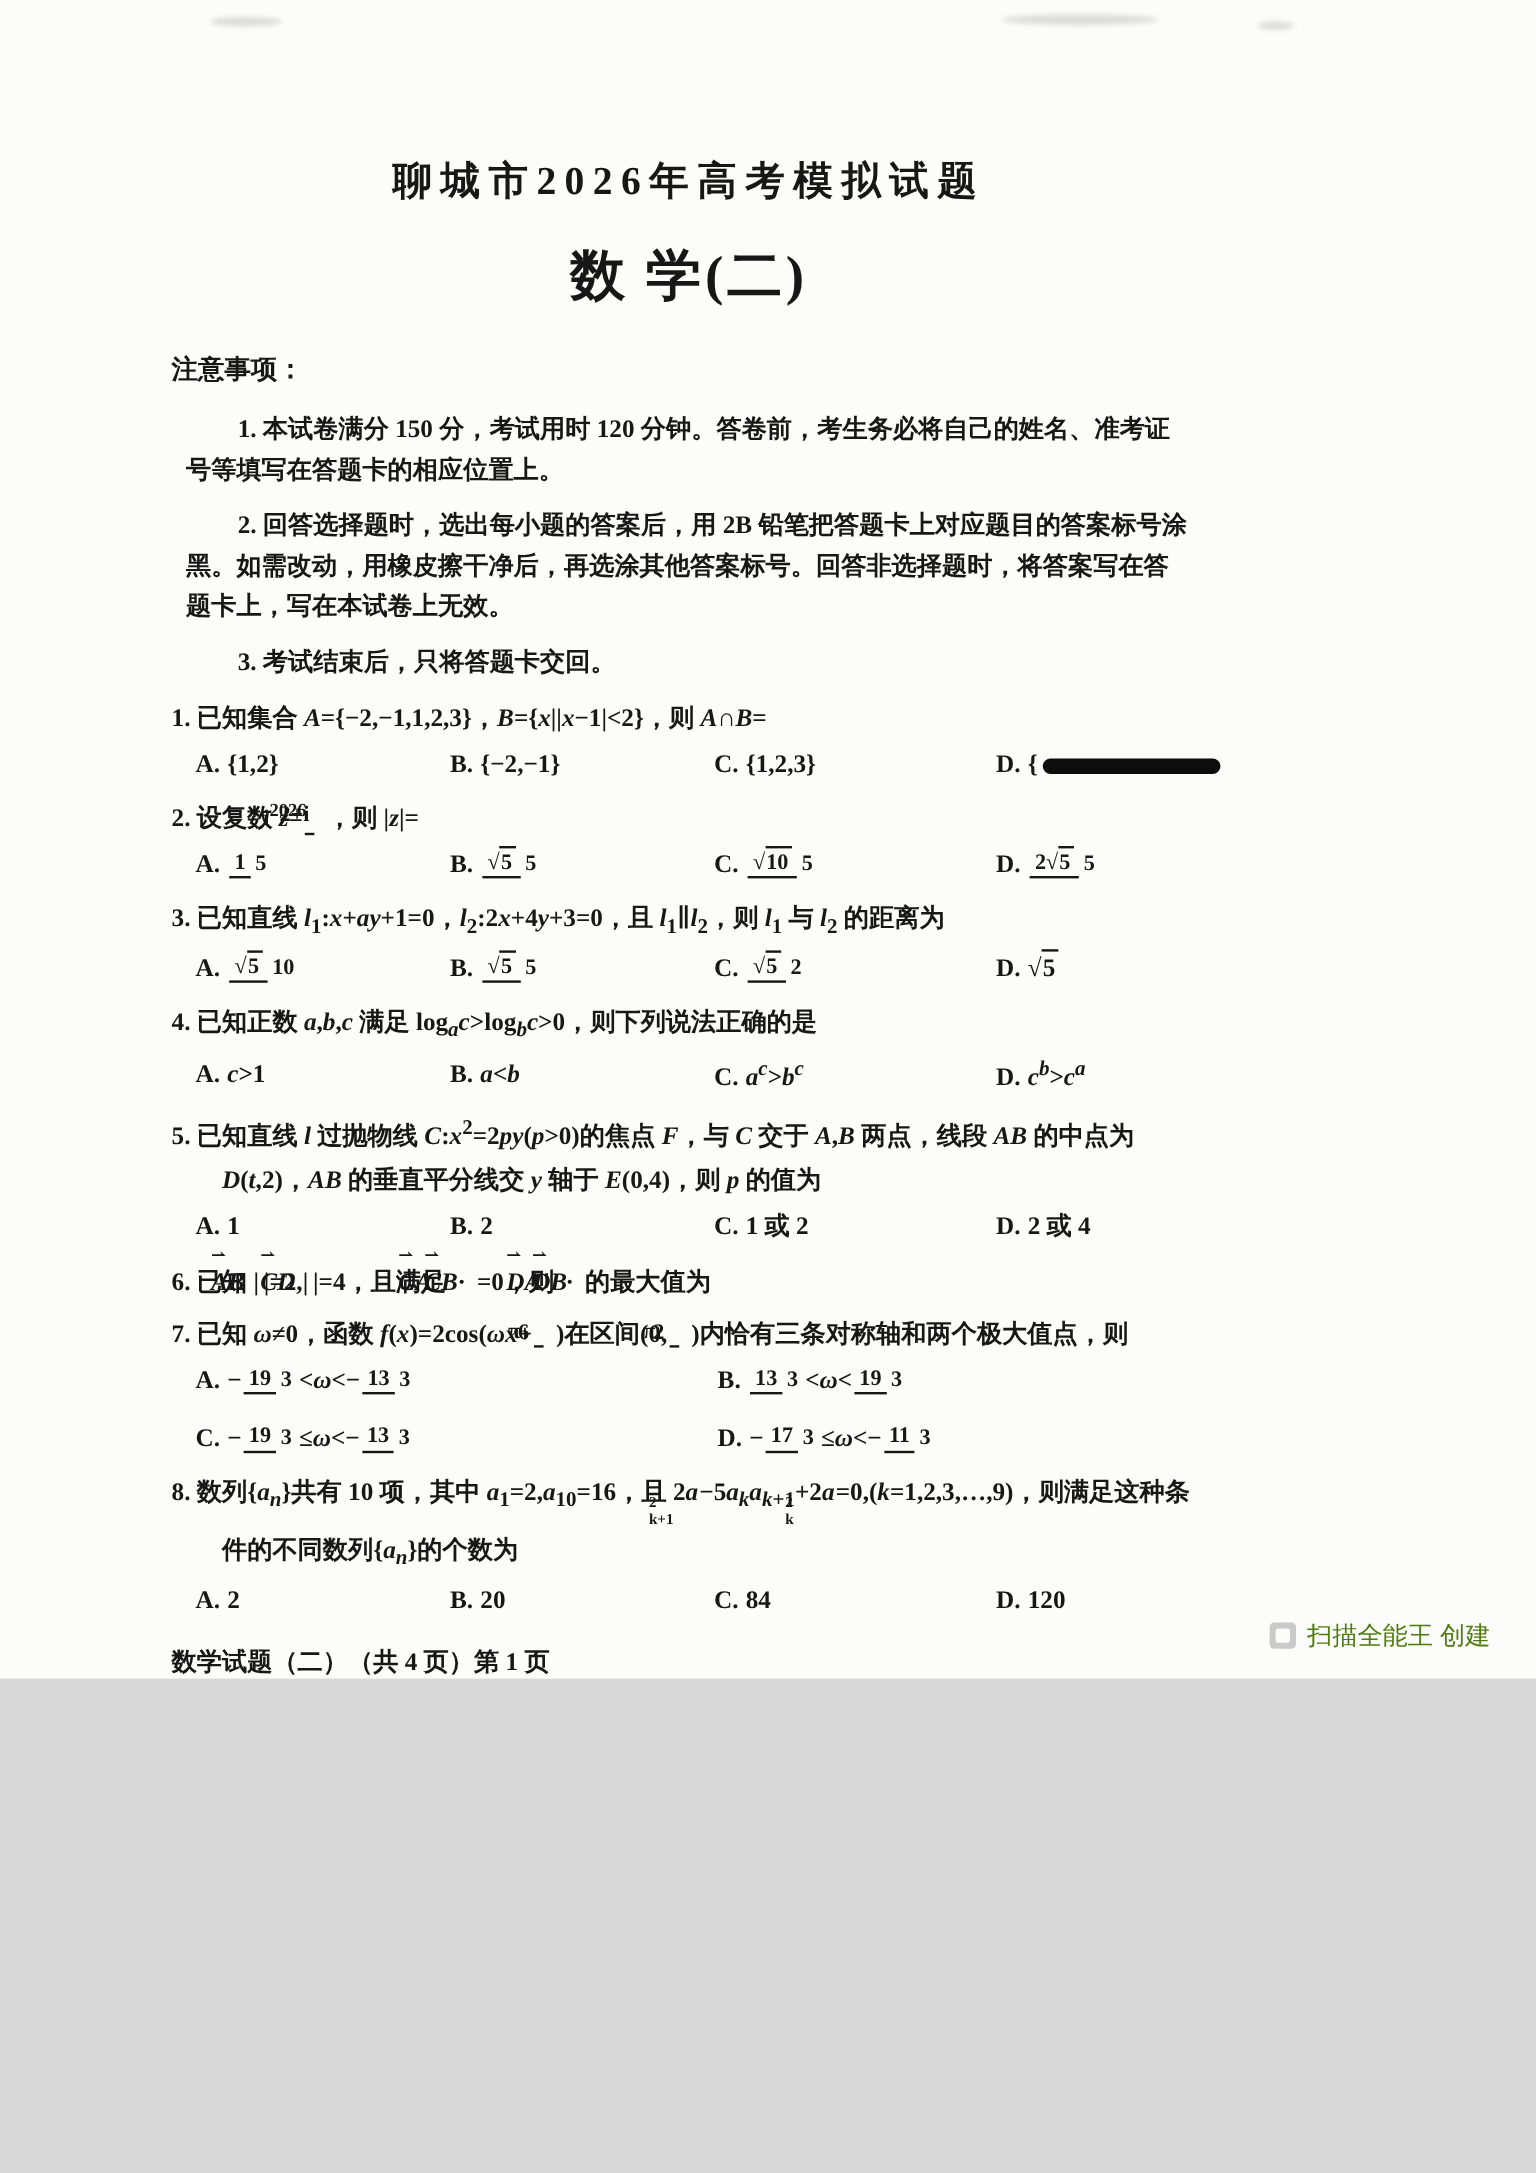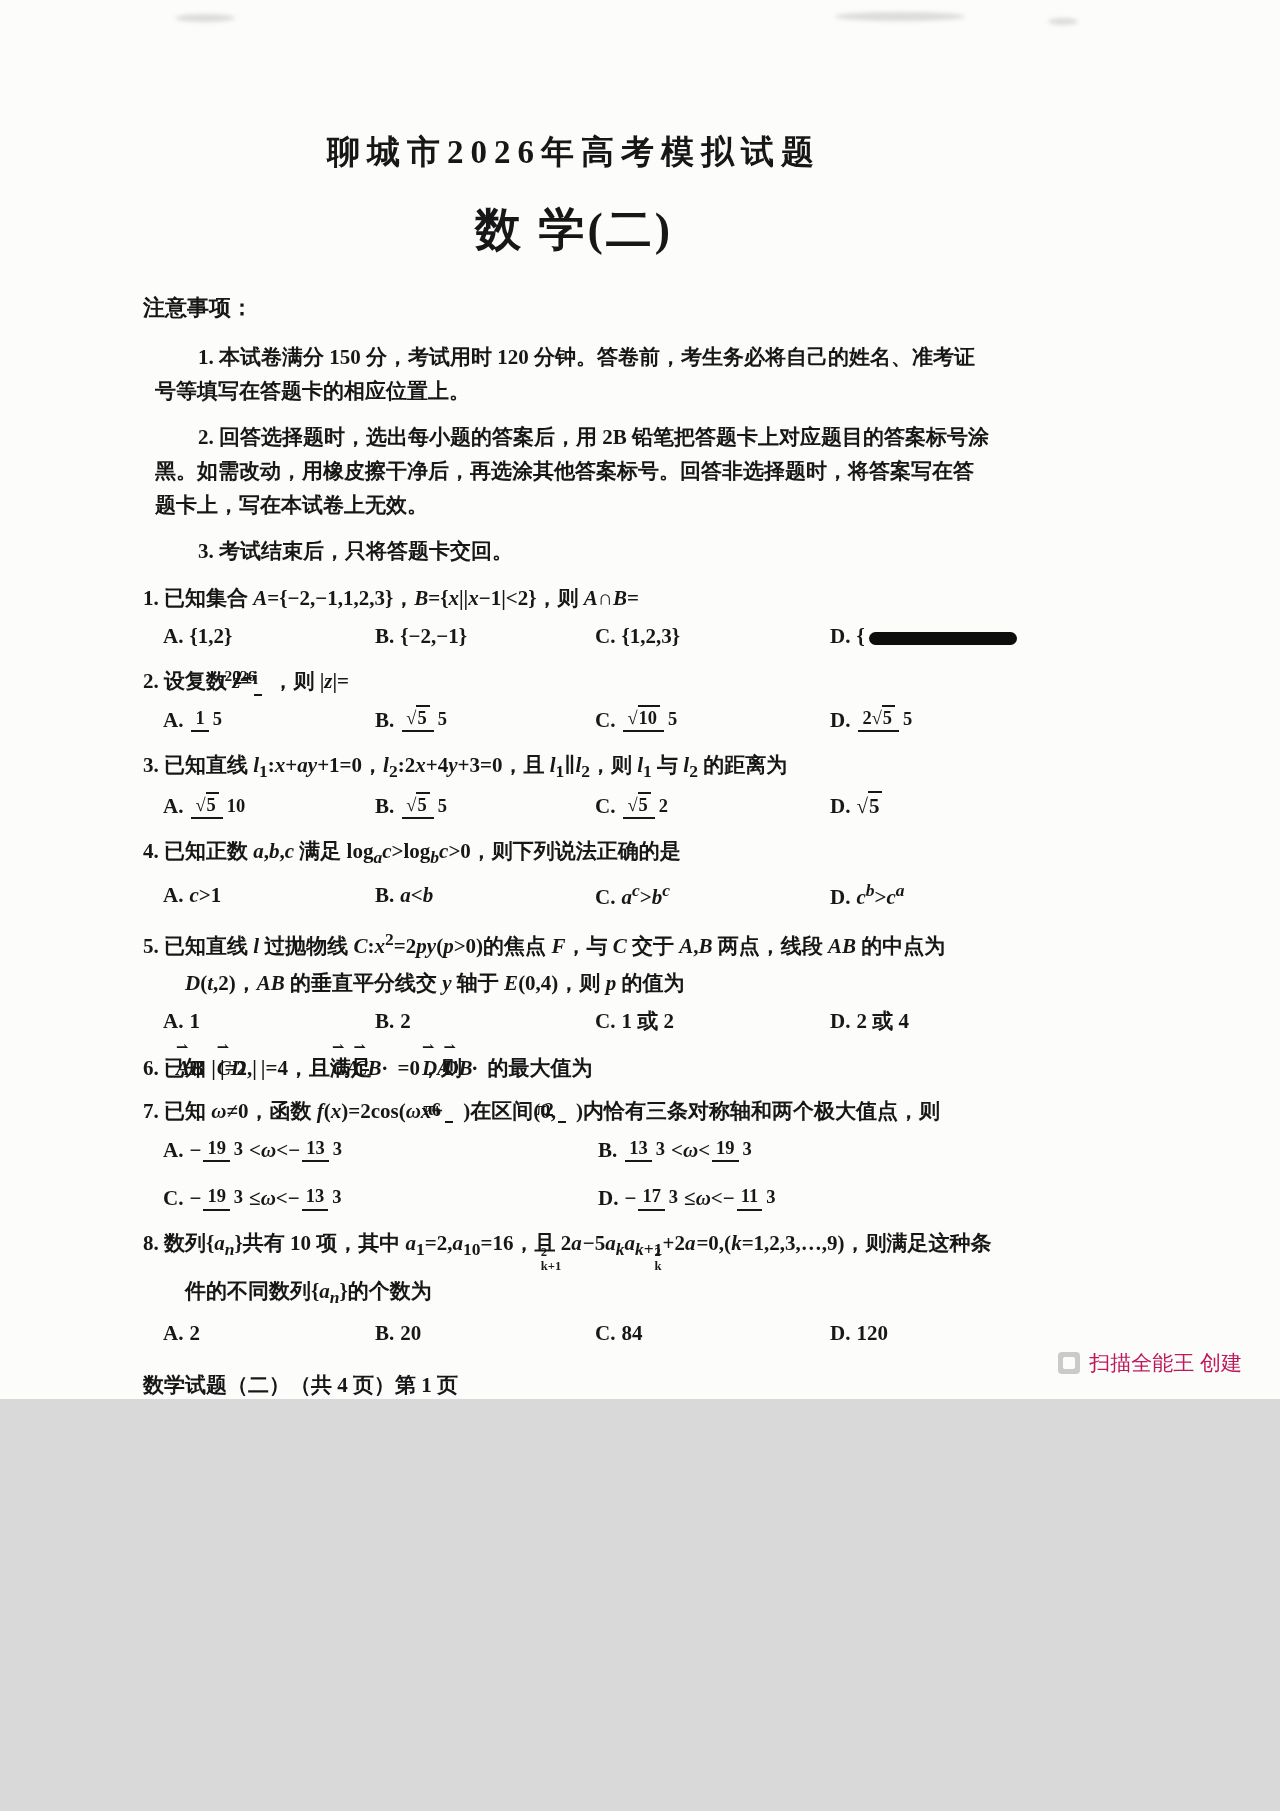--- a/index.html
+++ b/index.html
@@ -134,21 +134,21 @@
 
   .footer { margin: 18px 0 0; font-size: 21px; }
 
   .watermark {
     position: absolute;
     right: 38px;
     bottom: 22px;
     display: flex;
     align-items: center;
     gap: 9px;
-    color: #be185d;
+    color: #4d7c0f;
     font-size: 21px;
     font-weight: 400;
     font-family: "Liberation Sans", sans-serif;
   }
   .wm-icon {
     width: 22px; height: 22px;
     background: #cacaca;
     border-radius: 4px;
     position: relative;
   }

